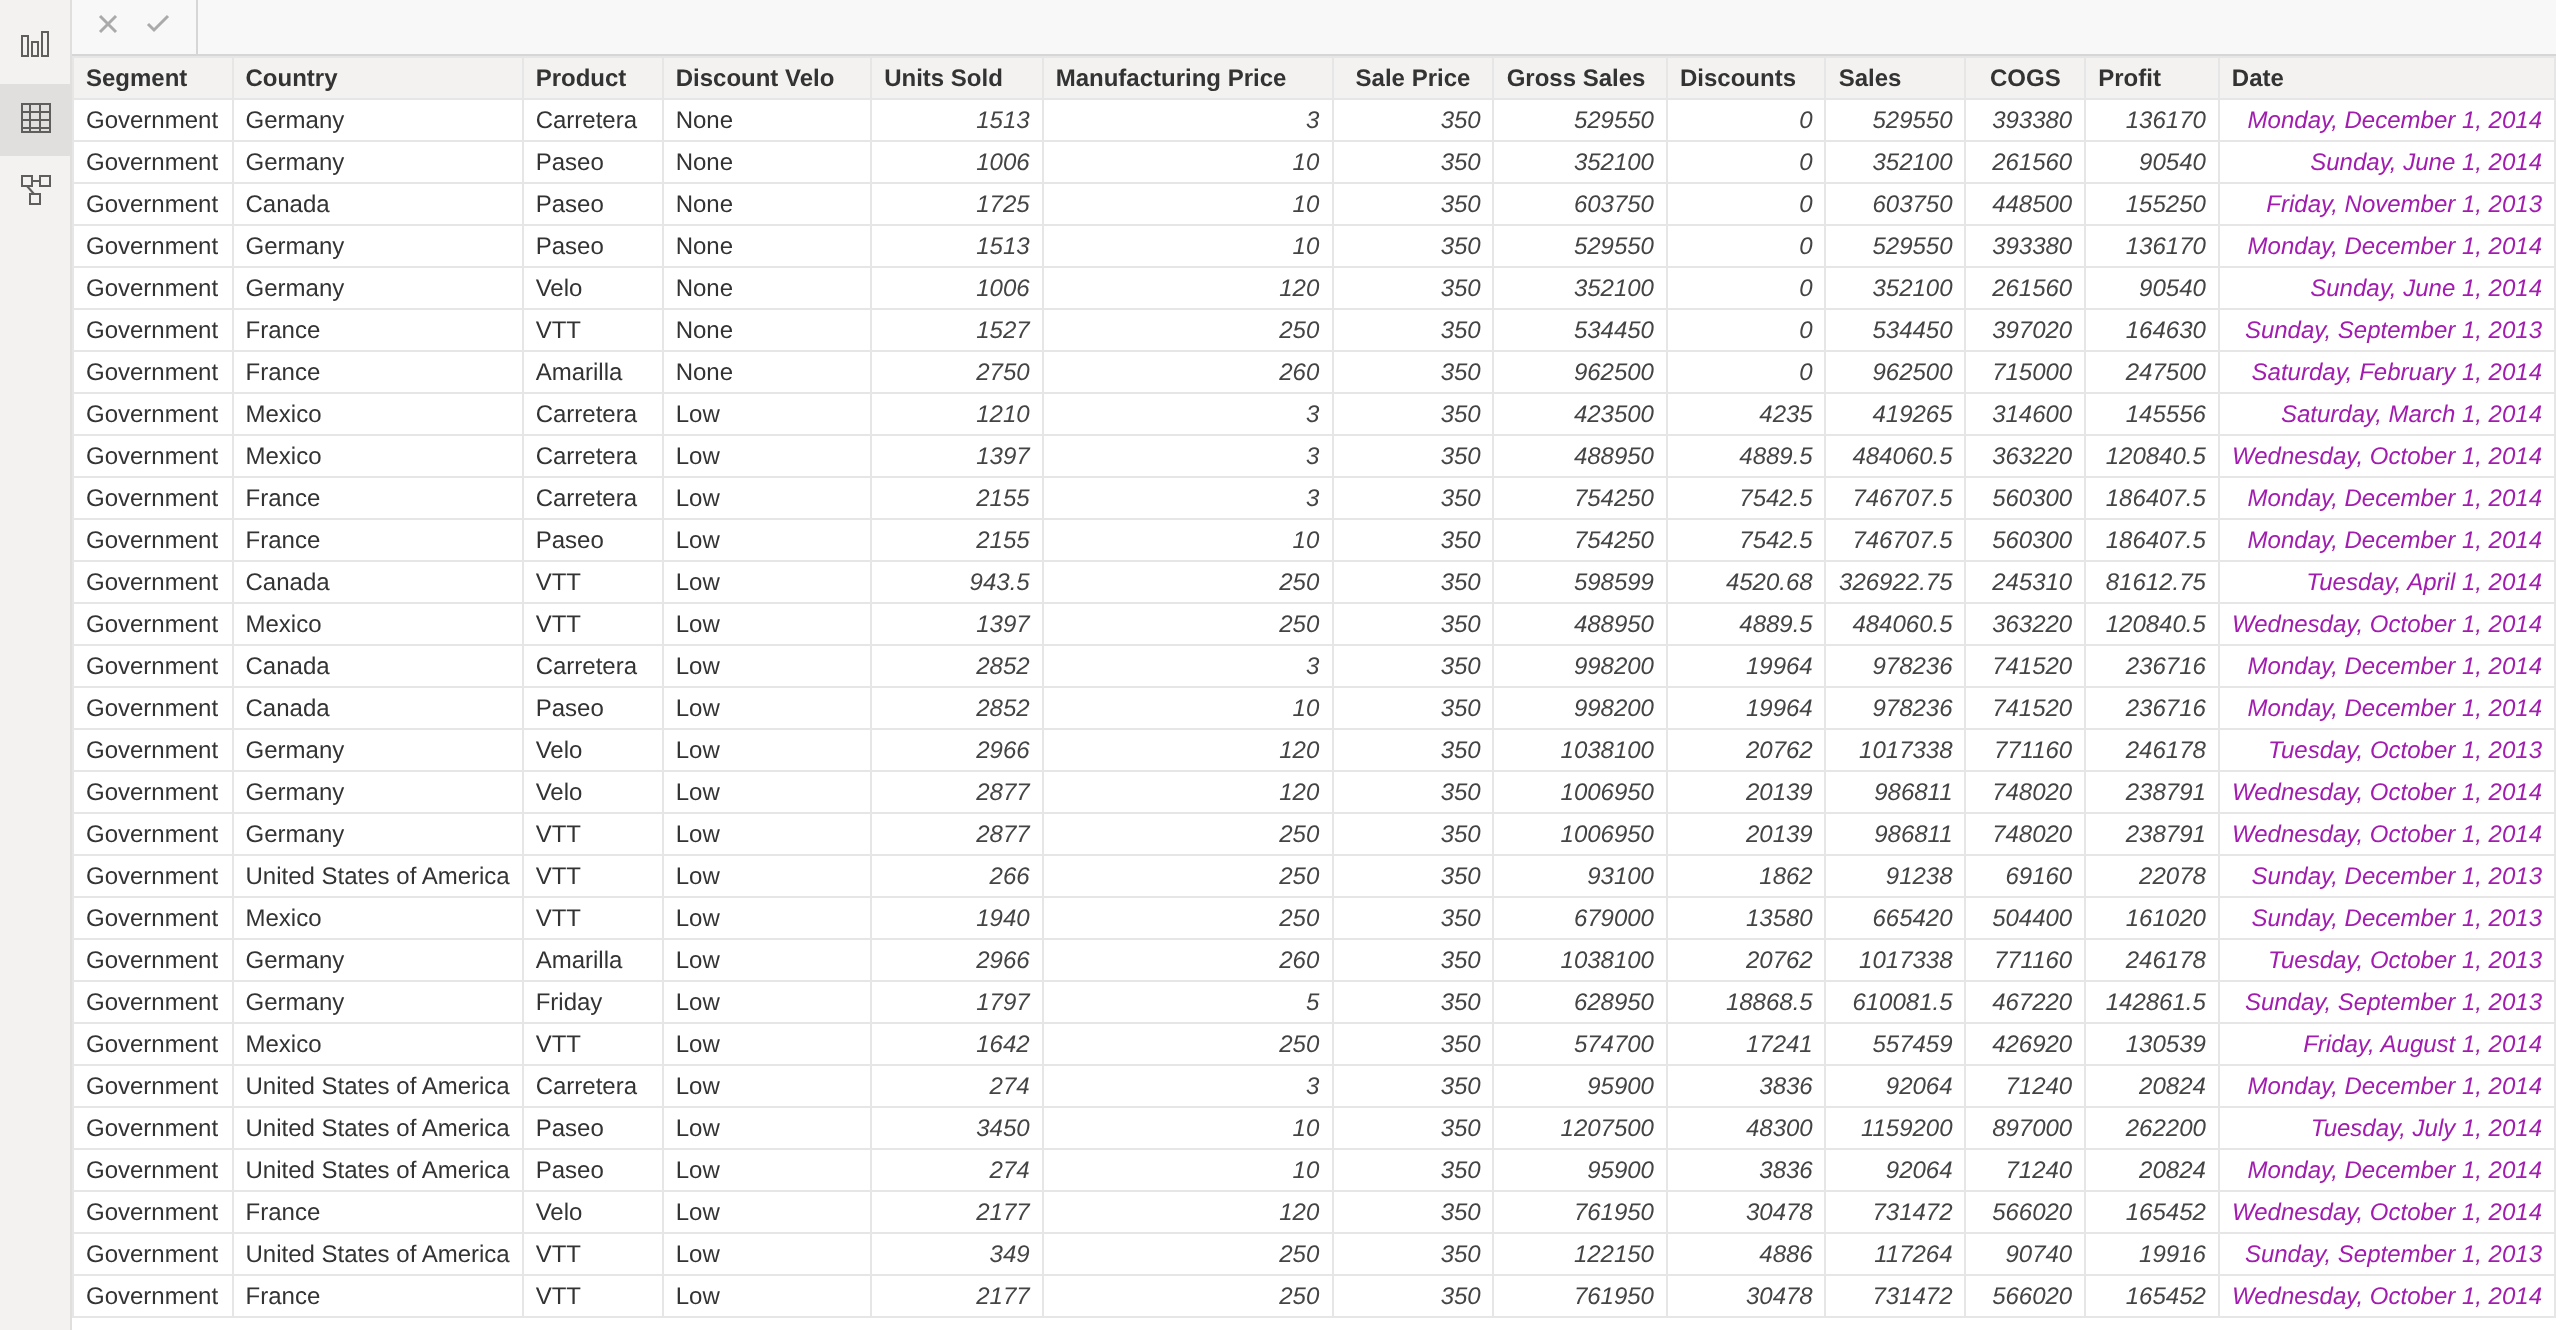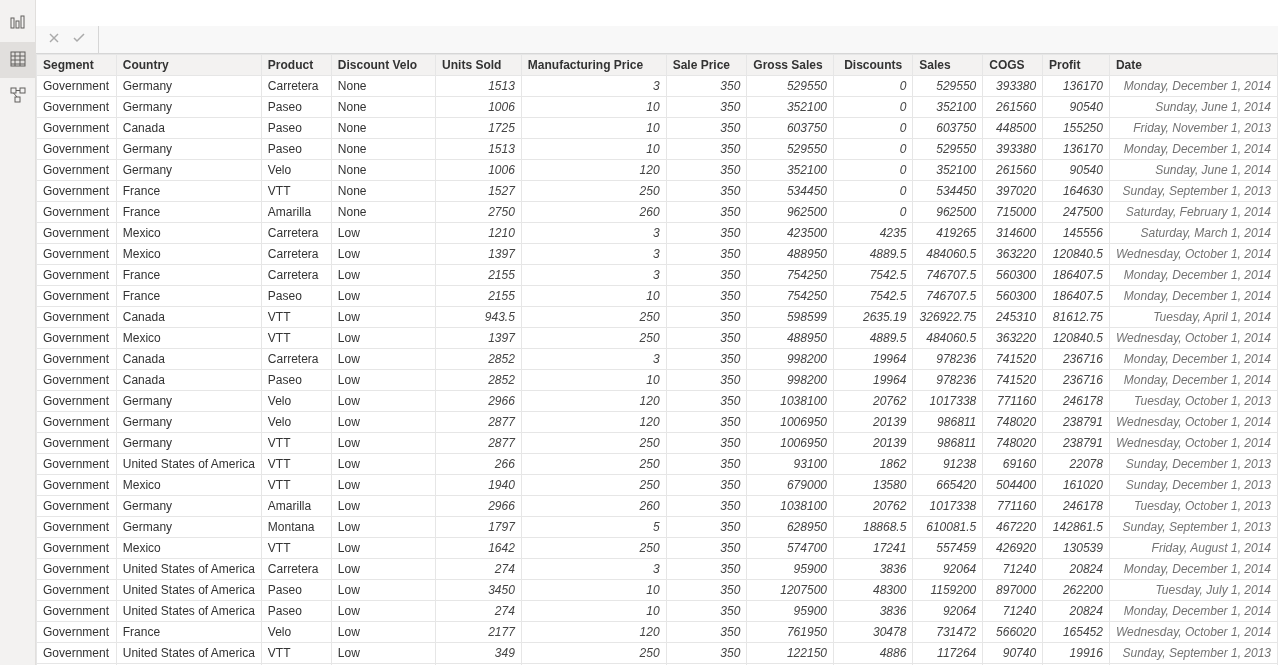--- a/index.html
+++ b/index.html
@@ -1,45 +1,45 @@
 <!DOCTYPE html>
 <html><head>
 <meta charset="utf-8">
 <style>
   * { box-sizing: border-box; margin: 0; padding: 0; }
   html, body { width: 1278px; height: 665px; font-family: "Segoe UI", Arial, sans-serif; font-size: 12px; color: #333; background: #fff; overflow: hidden; }
   .app { display: flex; height: 100%; }
   .sidebar { width: 36px; background: #f3f2f1; border-right: 1px solid #e1dfdd; display: flex; flex-direction: column; align-items: center; padding-top: 6px; }
   .sidebar-btn { width: 36px; height: 36px; display: flex; align-items: center; justify-content: center; cursor: pointer; color: #605e5c; }
   .sidebar-btn.active { background: #e1dfdd; }
-  .main { flex: 1; display: flex; flex-direction: column; margin-top: 26px; }
+  .main { flex: 1; display: flex; flex-direction: column; }
   .formula-bar { height: 28px; background: #f8f8f8; border-bottom: 1px solid #d6d6d6; display: flex; align-items: center; }
   .fb-icons { display: flex; align-items: center; padding-left: 12px; gap: 12px; height: 100%; border-right: 1px solid #d6d6d6; padding-right: 12px; }
   .fb-icon { color: #aaa; cursor: pointer; }
   .fb-input { flex: 1; height: 100%; background: transparent; border: none; outline: none; padding-left: 8px; font-family: inherit; font-size: 12px; }
   .grid-wrap { flex: 1; overflow: auto; }
   table { border-collapse: collapse; width: 100%; }
   th, td { border: 1px solid #e6e6e6; height: 21px; padding: 0 6px; white-space: nowrap; }
   th { background: #f3f2f1; text-align: left; font-weight: 600; color: #333; position: sticky; top: 0; z-index: 2; }
   td { background: #fff; }
   td.num { text-align: right; font-style: italic; color: #444; }
   td.txt { text-align: left; color: #333; }
-  td.date { text-align: right; font-style: italic; color: #737373; }
+  td.date { text-align: right; font-style: italic; color: #a21caf; }
   
   .c0 { width: 80px; }
   .c1 { width: 136px; }
   .c2 { width: 72px; }
   .c3 { width: 108px; }
   .c4 { width: 90px; }
   .c5 { width: 150px; }
-  .c6 { width: 84px; }
+  .c6 { width: 84px; text-align: center; }
   .c7 { width: 88px; }
-  .c8 { width: 82px; text-align: center; }
+  .c8 { width: 82px; }
   .c9 { width: 70px; }
-  .c10 { width: 62px; }
+  .c10 { width: 62px; text-align: center; }
   .c11 { width: 68px; }
   .c12 { width: 160px; }
 </style>
 </head>
 <body>
 
 <div class="app">
   <div class="sidebar">
     <div class="sidebar-btn">
       <span>
@@ -280,21 +280,21 @@
             </tr>
             <tr>
               <td class="c0 txt">Government</td>
               <td class="c1 txt">Canada</td>
               <td class="c2 txt">VTT</td>
               <td class="c3 txt">Low</td>
               <td class="c4 num">943.5</td>
               <td class="c5 num">250</td>
               <td class="c6 num">350</td>
               <td class="c7 num">598599</td>
-              <td class="c8 num">2635.19</td>
+              <td class="c8 num">4520.68</td>
               <td class="c9 num">326922.75</td>
               <td class="c10 num">245310</td>
               <td class="c11 num">81612.75</td>
               <td class="c12 date">Tuesday, April 1, 2014</td>
             </tr>
             <tr>
               <td class="c0 txt">Government</td>
               <td class="c1 txt">Mexico</td>
               <td class="c2 txt">VTT</td>
               <td class="c3 txt">Low</td>
@@ -424,21 +424,21 @@
               <td class="c7 num">1038100</td>
               <td class="c8 num">20762</td>
               <td class="c9 num">1017338</td>
               <td class="c10 num">771160</td>
               <td class="c11 num">246178</td>
               <td class="c12 date">Tuesday, October 1, 2013</td>
             </tr>
             <tr>
               <td class="c0 txt">Government</td>
               <td class="c1 txt">Germany</td>
-              <td class="c2 txt">Montana</td>
+              <td class="c2 txt">Friday</td>
               <td class="c3 txt">Low</td>
               <td class="c4 num">1797</td>
               <td class="c5 num">5</td>
               <td class="c6 num">350</td>
               <td class="c7 num">628950</td>
               <td class="c8 num">18868.5</td>
               <td class="c9 num">610081.5</td>
               <td class="c10 num">467220</td>
               <td class="c11 num">142861.5</td>
               <td class="c12 date">Sunday, September 1, 2013</td>

